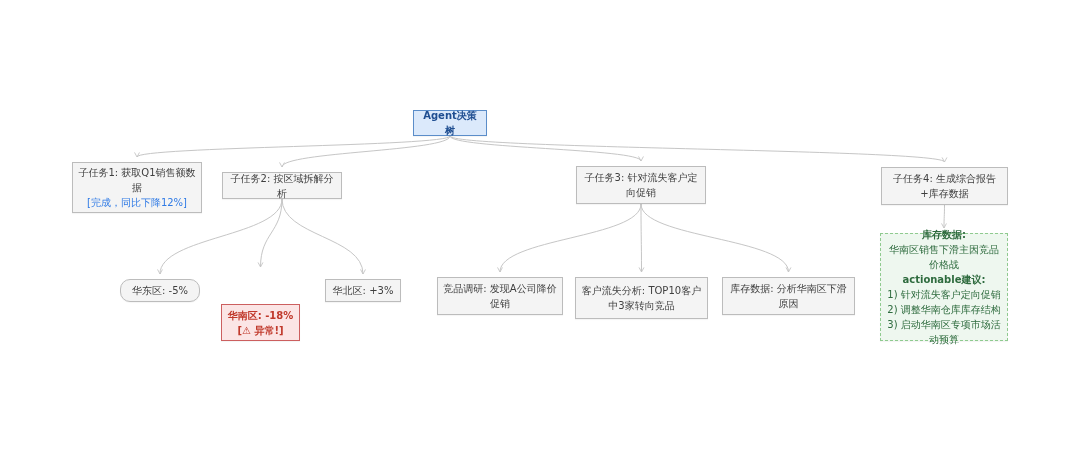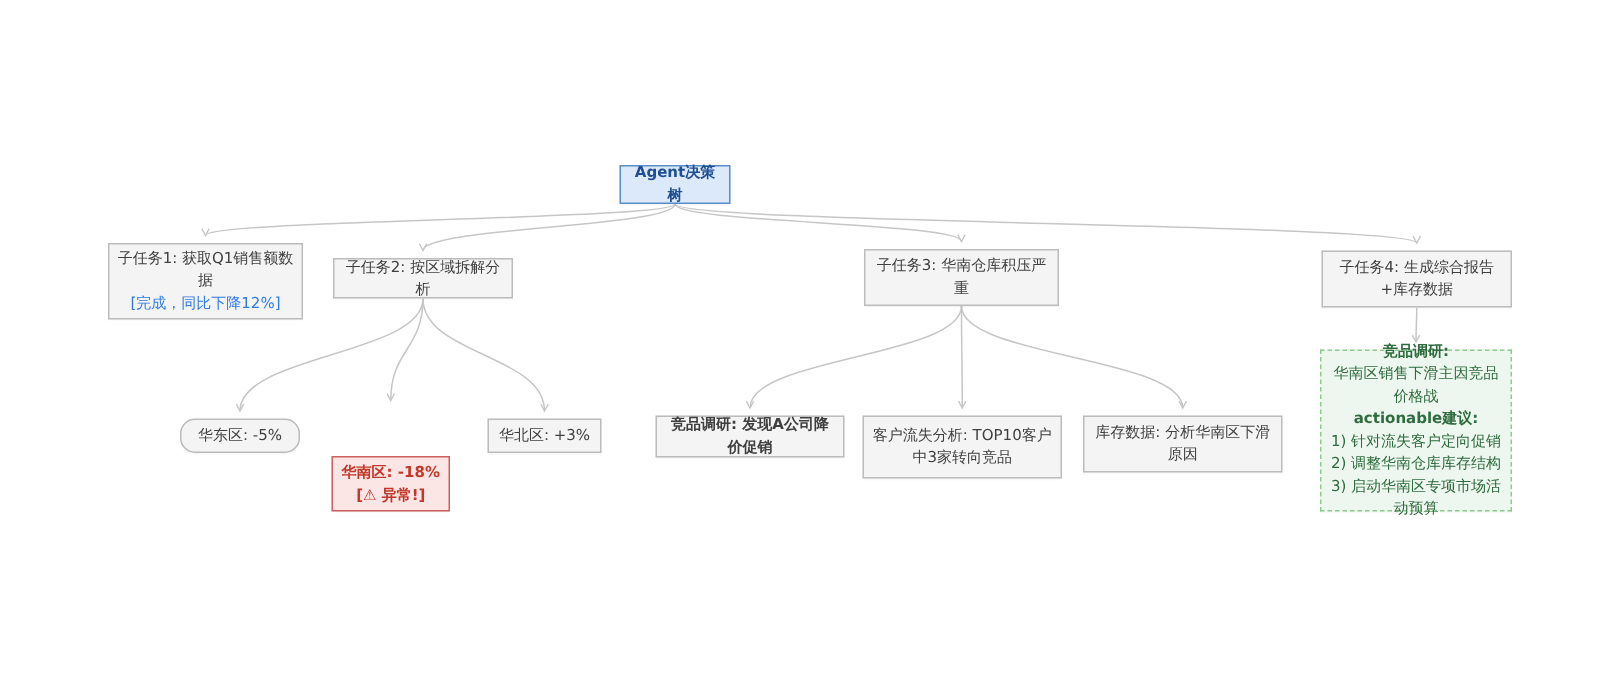--- a/index.html
+++ b/index.html
@@ -89,54 +89,54 @@
   <div class="node" style="left:72px; top:162px; width:130px; height:51px;">
     <span class="lbl">子任务1: 获取Q1销售额数据</span>
     <span class="lbl status-blue">[完成，同比下降12%]</span>
   </div>
 
   <div class="node" style="left:222px; top:172px; width:120px; height:27px;">
     <span class="lbl">子任务2: 按区域拆解分析</span>
   </div>
 
   <div class="node" style="left:576px; top:166px; width:130px; height:38px;">
-    <span class="lbl">子任务3: 华南仓库积压严重</span>
+    <span class="lbl">子任务3: 针对流失客户定向促销</span>
   </div>
 
   <div class="node" style="left:881px; top:167px; width:127px; height:38px;">
     <span class="lbl">子任务4: 生成综合报告+库存数据</span>
   </div>
 
   <div class="node" style="left:120px; top:279px; width:80px; height:23px;border-radius:10px;">
     <span class="lbl">华东区: -5%</span>
   </div>
 
   <div class="node alert" style="left:221px; top:272px; width:79px; height:37px;">
     <span class="lbl">华南区: -18%</span>
     <span class="lbl">[⚠ 异常!]</span>
   </div>
 
   <div class="node" style="left:325px; top:279px; width:76px; height:23px;">
     <span class="lbl">华北区: +3%</span>
   </div>
 
-  <div class="node" style="left:437px; top:277px; width:126px; height:28px;font-weight:bold;">
+  <div class="node" style="left:437px; top:277px; width:126px; height:38px;">
     <span class="lbl">竞品调研: 发现A公司降价促销</span>
   </div>
 
   <div class="node" style="left:575px; top:277px; width:133px; height:42px;">
     <span class="lbl">客户流失分析: TOP10客户中3家转向竞品</span>
   </div>
 
   <div class="node" style="left:722px; top:277px; width:133px; height:38px;">
     <span class="lbl">库存数据: 分析华南区下滑原因</span>
   </div>
 
   <div class="node output" style="left:880px; top:233px; width:128px; height:108px;">
-    <span class="g-head">竞品调研:</span>
+    <span class="g-head">库存数据:</span>
     <span class="g-body">华南区销售下滑主因竞品价格战</span>
     <span class="g-head">actionable建议:</span>
     <span class="g-body">1) 针对流失客户定向促销</span>
     <span class="g-body">2) 调整华南仓库库存结构</span>
     <span class="g-body">3) 启动华南区专项市场活动预算</span>
   </div>
 
 </div>
 
 </body></html>

